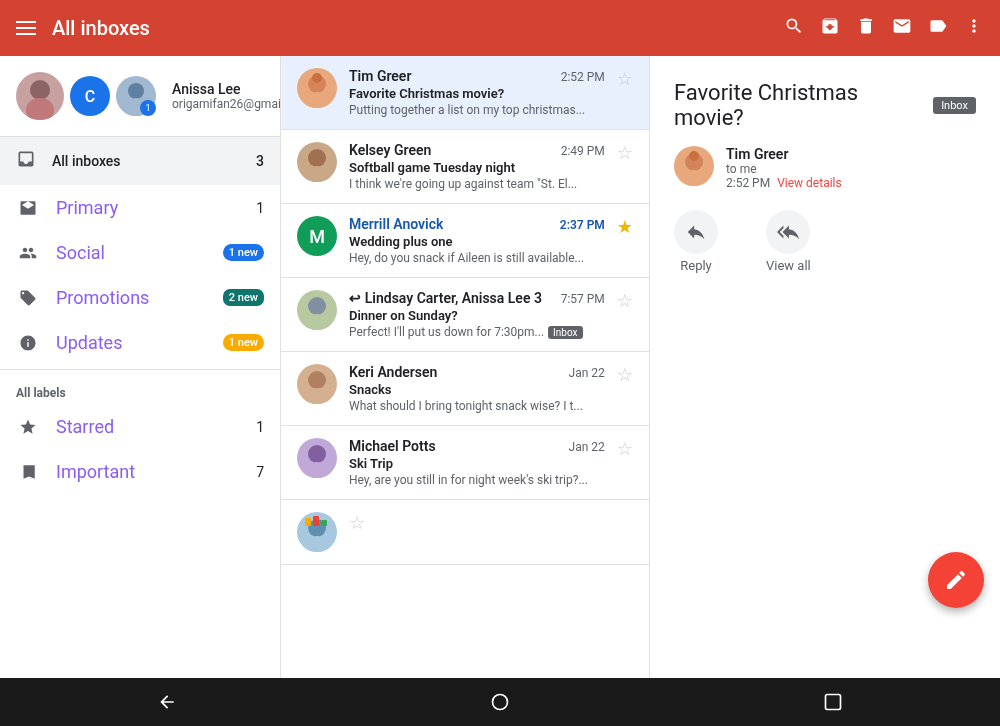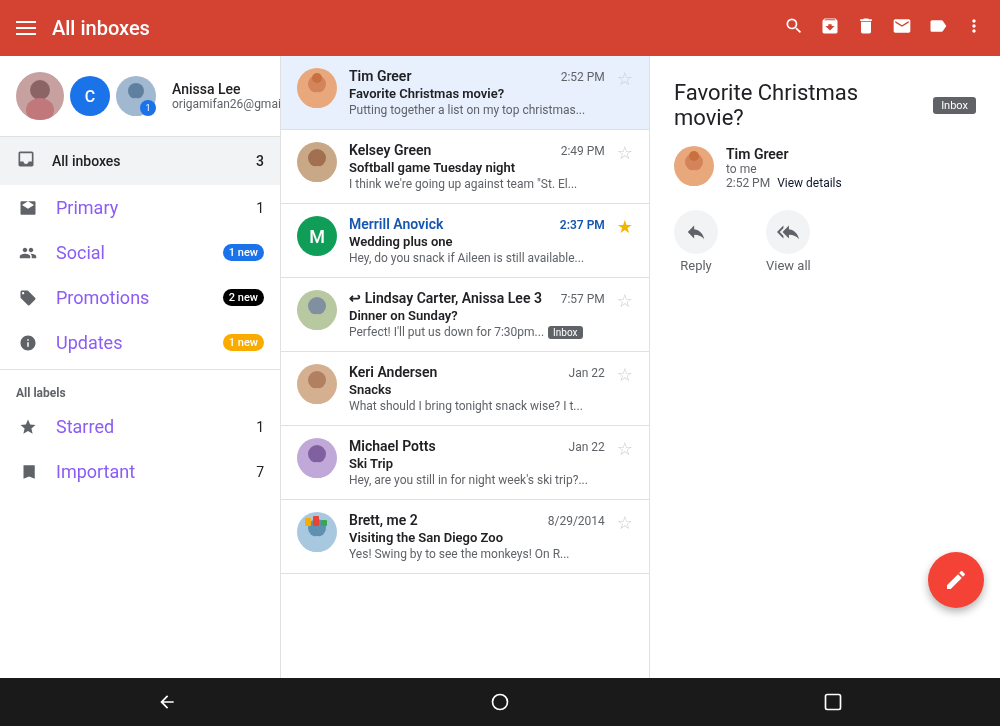--- a/index.html
+++ b/index.html
@@ -64,21 +64,21 @@
       align-items: center;
       padding: 12px 16px;
       cursor: pointer;
       gap: 16px;
     }
     .nav-icon { font-size: 18px; color: #5f6368; width: 24px; display: flex; align-items: center; justify-content: center; }
     .nav-label { flex: 1; font-size: 18px; color: #8b5cf6; }
     .nav-count { font-size: 14px; color: #202124; }
     .nav-badge { padding: 2px 6px; border-radius: 10px; font-size: 11px; color: white; font-weight: 500; }
     .badge-blue { background: #1a73e8; }
-    .badge-green { background: #000000; }
+    .badge-green { background: #0f766e; border-radius: 7px; }
     .badge-yellow { background: #f9ab00; }
 
     .section-label { padding: 12px 16px 4px; font-size: 12px; color: #5f6368; font-weight: 700; }
     .divider { height: 1px; background: #e0e0e0; margin: 4px 0; }
 
     
     .email-list {
       width: 370px;
       flex-shrink: 0;
       background: white;
@@ -118,21 +118,21 @@
       overflow-y: auto;
     }
     .detail-subject { font-size: 22px; color: #202124; margin-bottom: 16px; display: flex; align-items: center; gap: 8px; }
     .detail-inbox-badge { background: #5f6368; color: white; font-size: 11px; padding: 2px 8px; border-radius: 3px; }
     .detail-sender-row { display: flex; align-items: flex-start; gap: 12px; margin-bottom: 20px; }
     .detail-avatar { width: 40px; height: 40px; border-radius: 50%; overflow: hidden; flex-shrink: 0; }
     .detail-sender-info { flex: 1; }
     .detail-sender-name { font-size: 14px; font-weight: 600; color: #202124; }
     .detail-to { font-size: 12px; color: #5f6368; }
     .detail-time { font-size: 12px; color: #5f6368; }
-    .detail-view-details { color: #0f172a; font-size: 12px; cursor: pointer; margin-left: 4px; }
+    .detail-view-details { color: #ef4444; font-size: 12px; cursor: pointer; margin-left: 4px; }
     .detail-body { font-size: 14px; color: #202124; line-height: 1.6; margin-bottom: 32px; }
     .detail-actions { display: flex; gap: 48px; align-items: center; }
     .action-btn { display: flex; flex-direction: column; align-items: center; gap: 4px; cursor: pointer; }
     .action-icon { width: 44px; height: 44px; border-radius: 50%; background: #f1f3f4; display: flex; align-items: center; justify-content: center; font-size: 20px; color: #5f6368; }
     .action-label { font-size: 13px; color: #5f6368; }
 
     
     .fab {
       position: absolute;
       bottom: 70px;
@@ -446,28 +446,20 @@
     <div class="email-item">
       <div class="email-avatar" style="background:#a8c8e0;">
         <svg width="40" height="40" viewBox="0 0 40 40">
           <circle cx="20" cy="16" r="9" fill="#6090b0"></circle>
           <ellipse cx="20" cy="34" rx="13" ry="10" fill="#a8c8e0"></ellipse>
           <rect x="8" y="6" width="6" height="8" rx="1" fill="#f9ab00"></rect>
           <rect x="16" y="4" width="6" height="10" rx="1" fill="#ea4335"></rect>
           <rect x="24" y="8" width="6" height="6" rx="1" fill="#34a853"></rect>
         </svg>
       </div>
-      <div class="email-content">
-        <div class="email-header">
-          <span class="email-sender">Brett, me 2</span>
-          <span class="email-time">8/29/2014</span>
-        </div>
-        <div class="email-subject">Visiting the San Diego Zoo</div>
-        <div class="email-preview">Yes! Swing by to see the monkeys! On R...</div>
-      </div>
       <div class="email-actions">
         <span class="star">☆</span>
       </div>
     </div>
 
   </div>
 
   <div class="email-detail">
     <div class="detail-subject">
       <span>Favorite Christmas movie?</span>

